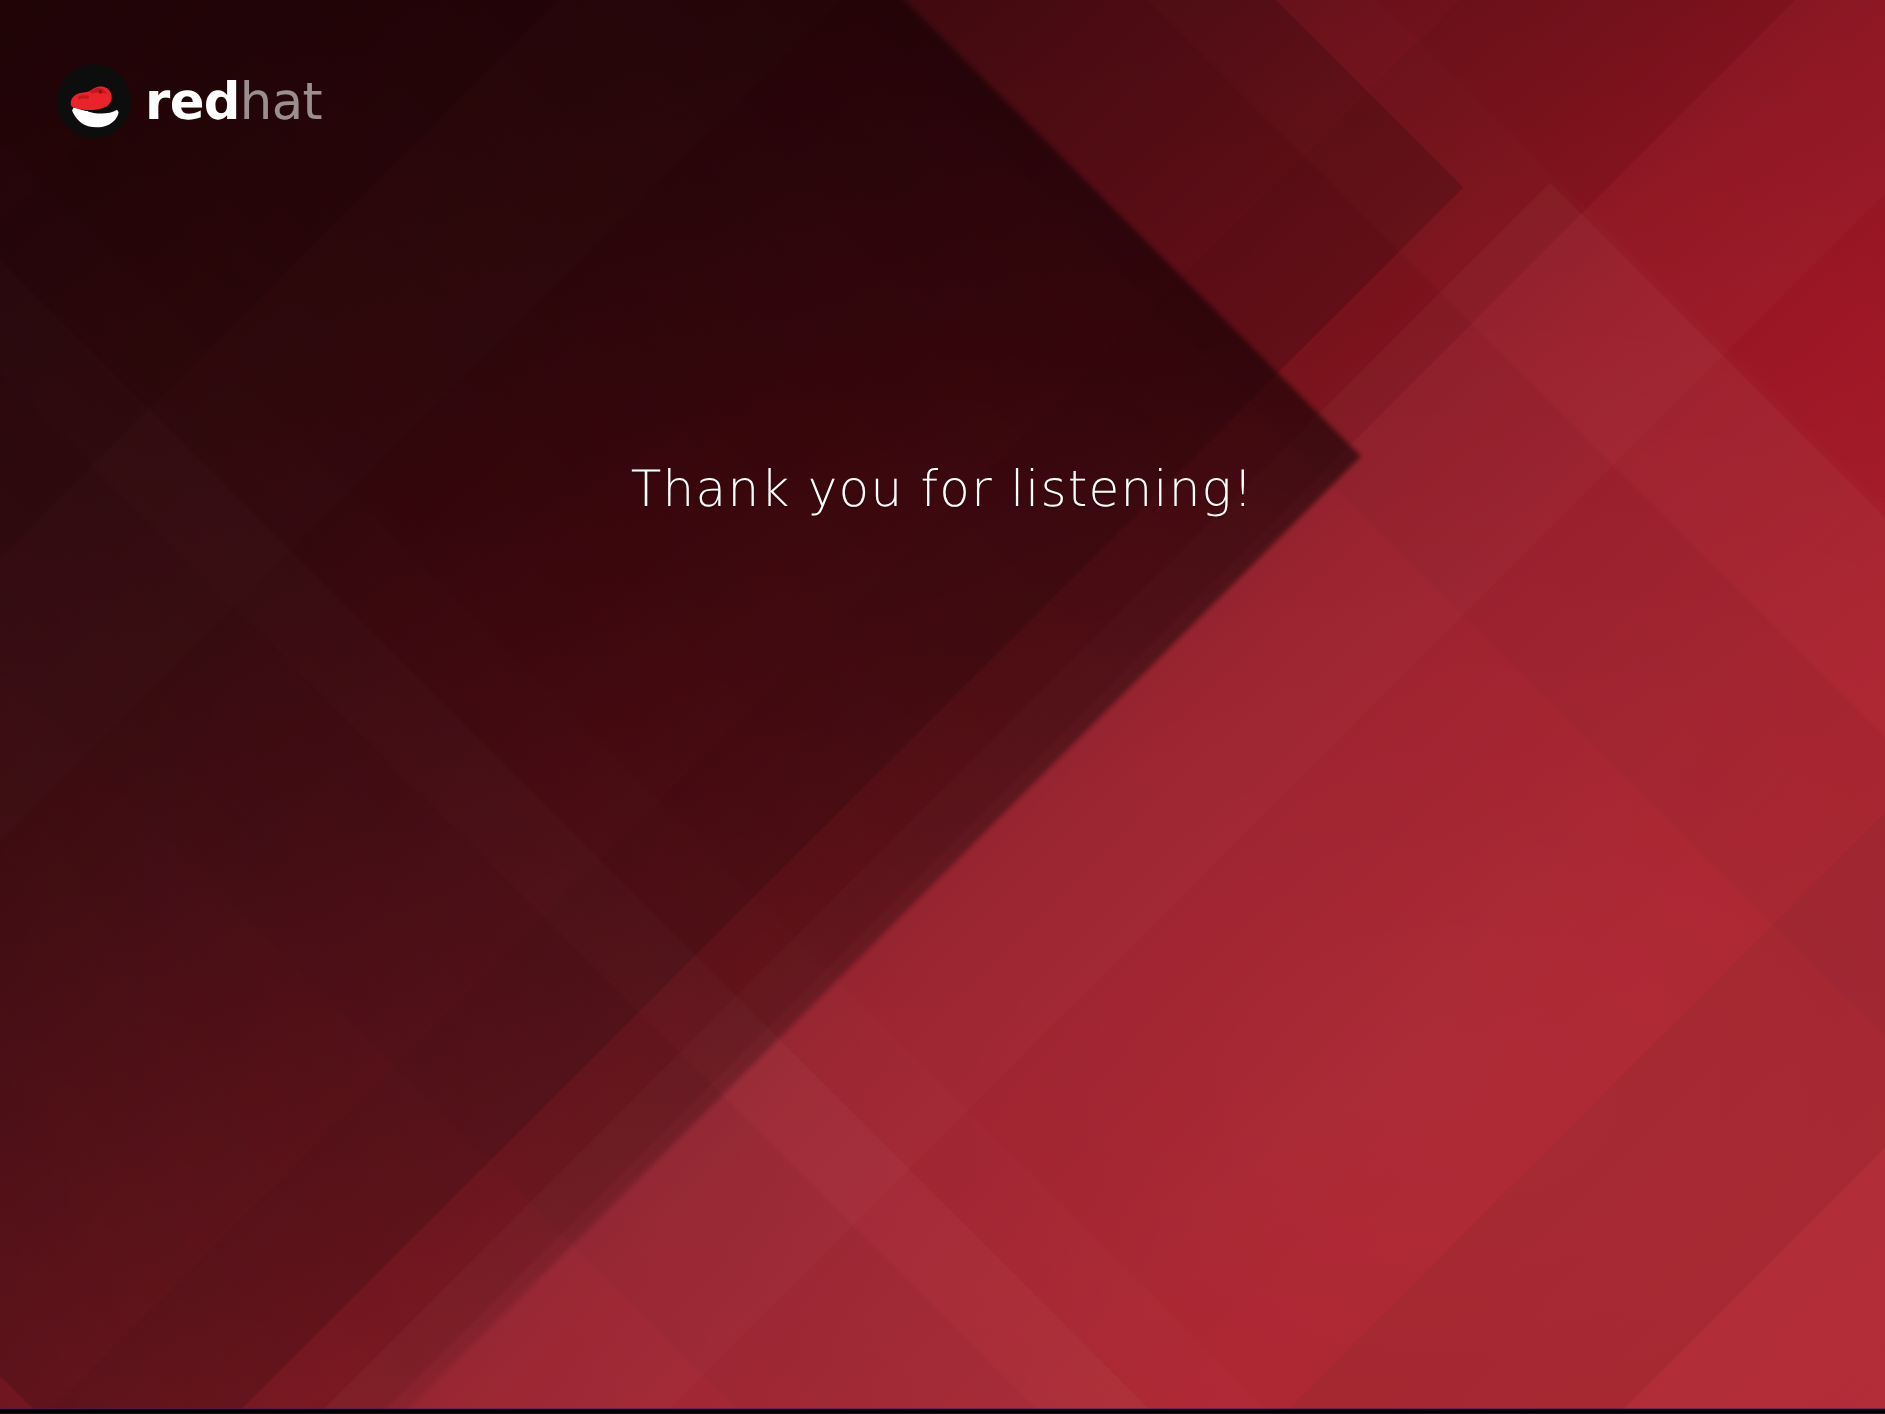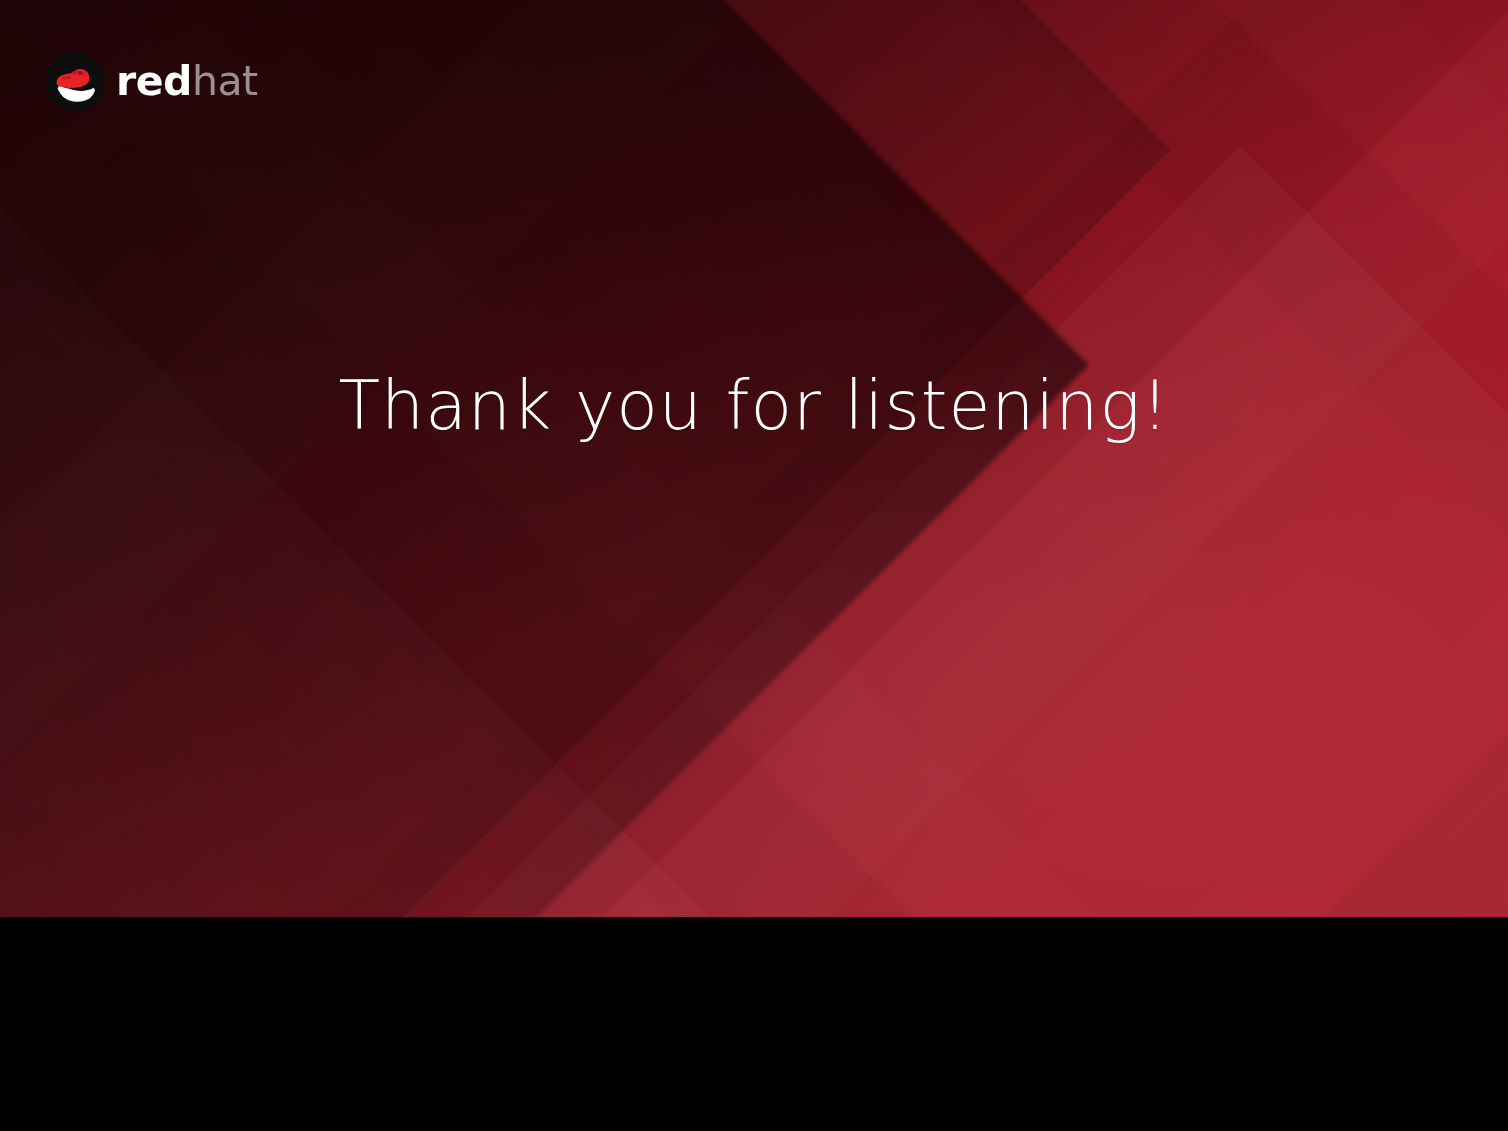--- a/index.html
+++ b/index.html
@@ -4,21 +4,21 @@
 <style>
   html, body {
     margin: 0;
     padding: 0;
     background: #000;
   }
 
   .slide {
     position: relative;
     width: 1508px;
-    height: 917px;
+    height: 1127px;
     overflow: hidden;
     background: #6d28d9;
     font-family: "DejaVu Sans", sans-serif;
   }
 
   
   .bg-base {
     position: absolute;
     inset: 0;
     
@@ -173,21 +173,21 @@
     right: 0;
     top: 372px;
     z-index: 10;
     text-align: center;
     color: #ffffff;
     font-family: "DejaVu Sans", sans-serif;
     font-weight: 300;
   }
 
   .line-thanks {
-    font-size: 68px;
+    font-size: 40px;
     line-height: 1.0;
     letter-spacing: 1px;
     text-shadow: 0 1px 1px rgba(0,0,0,0.18);
   }
 
   .line-questions {
     margin-top: 92px;
     font-size: 86px;
     line-height: 1.0;
     letter-spacing: 0.5px;

